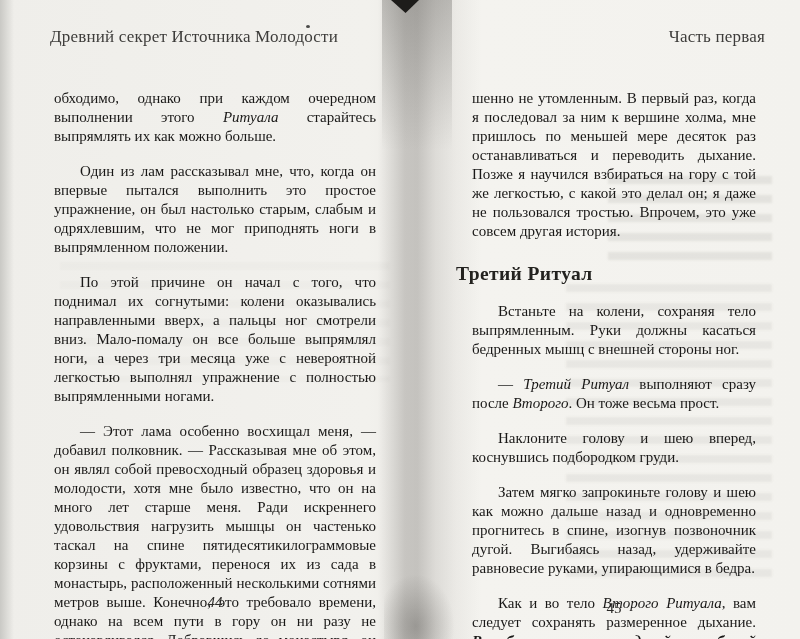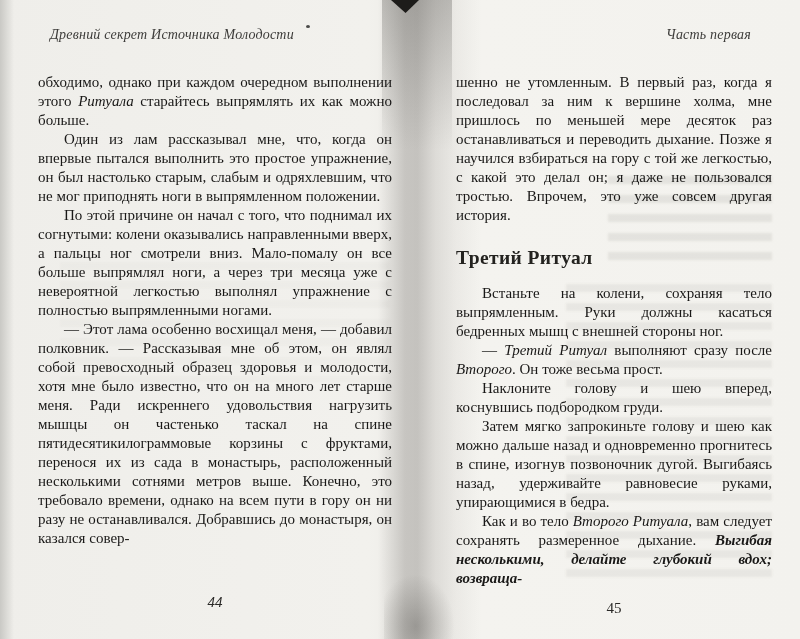--- a/index.html
+++ b/index.html
@@ -54,34 +54,34 @@
     background: repeating-linear-gradient(180deg,
       rgba(118,115,108,0.12) 0px, rgba(118,115,108,0.12) 8px,
       rgba(118,115,108,0) 8px, rgba(118,115,108,0) 19px);
   }
   .ghost-1 { left: 608px; top: 176px; width: 164px; height: 84px; }
   .ghost-2 { left: 566px; top: 284px; width: 206px; height: 300px; opacity: .75; }
   .ghost-3 { left: 60px; top: 262px; width: 330px; height: 120px; opacity: .28; }
 
   .running-header {
     position: absolute; top: 27px;
-    font-size: 14px; color: #3d3c3a; letter-spacing: .2px; font-style: italic;
+    font-size: 17px; color: #3d3c3a; letter-spacing: .2px;
   }
   .running-header.left  { left: 50px; }
-  .running-header.right { left: 436px; width: 315px; text-align: right; }
+  .running-header.right { left: 450px; width: 315px; text-align: right; }
 
   .body-text {
     position: absolute; top: 73px;
     font-size: 15px; line-height: 19px;
     color: #191817;
     text-align: justify;
   }
   .body-text.left  { left: 38px;  width: 354px; }
   .body-text.right { left: 456px; width: 316px; }
-  .body-text p { margin: 0; }
+  .body-text p { margin: 16px; }
   .body-text p.indent { text-indent: 26px; }
   .section-heading {
     font-size: 19.5px; line-height: 24px; color: #23221f;
     margin: 21px 0 14px 0;
     text-align: left; text-indent: 0; letter-spacing: .4px;
   }
   .bi { font-weight: bold; font-style: italic; }
 
   .page-number {
     position: absolute; top: 594px;

